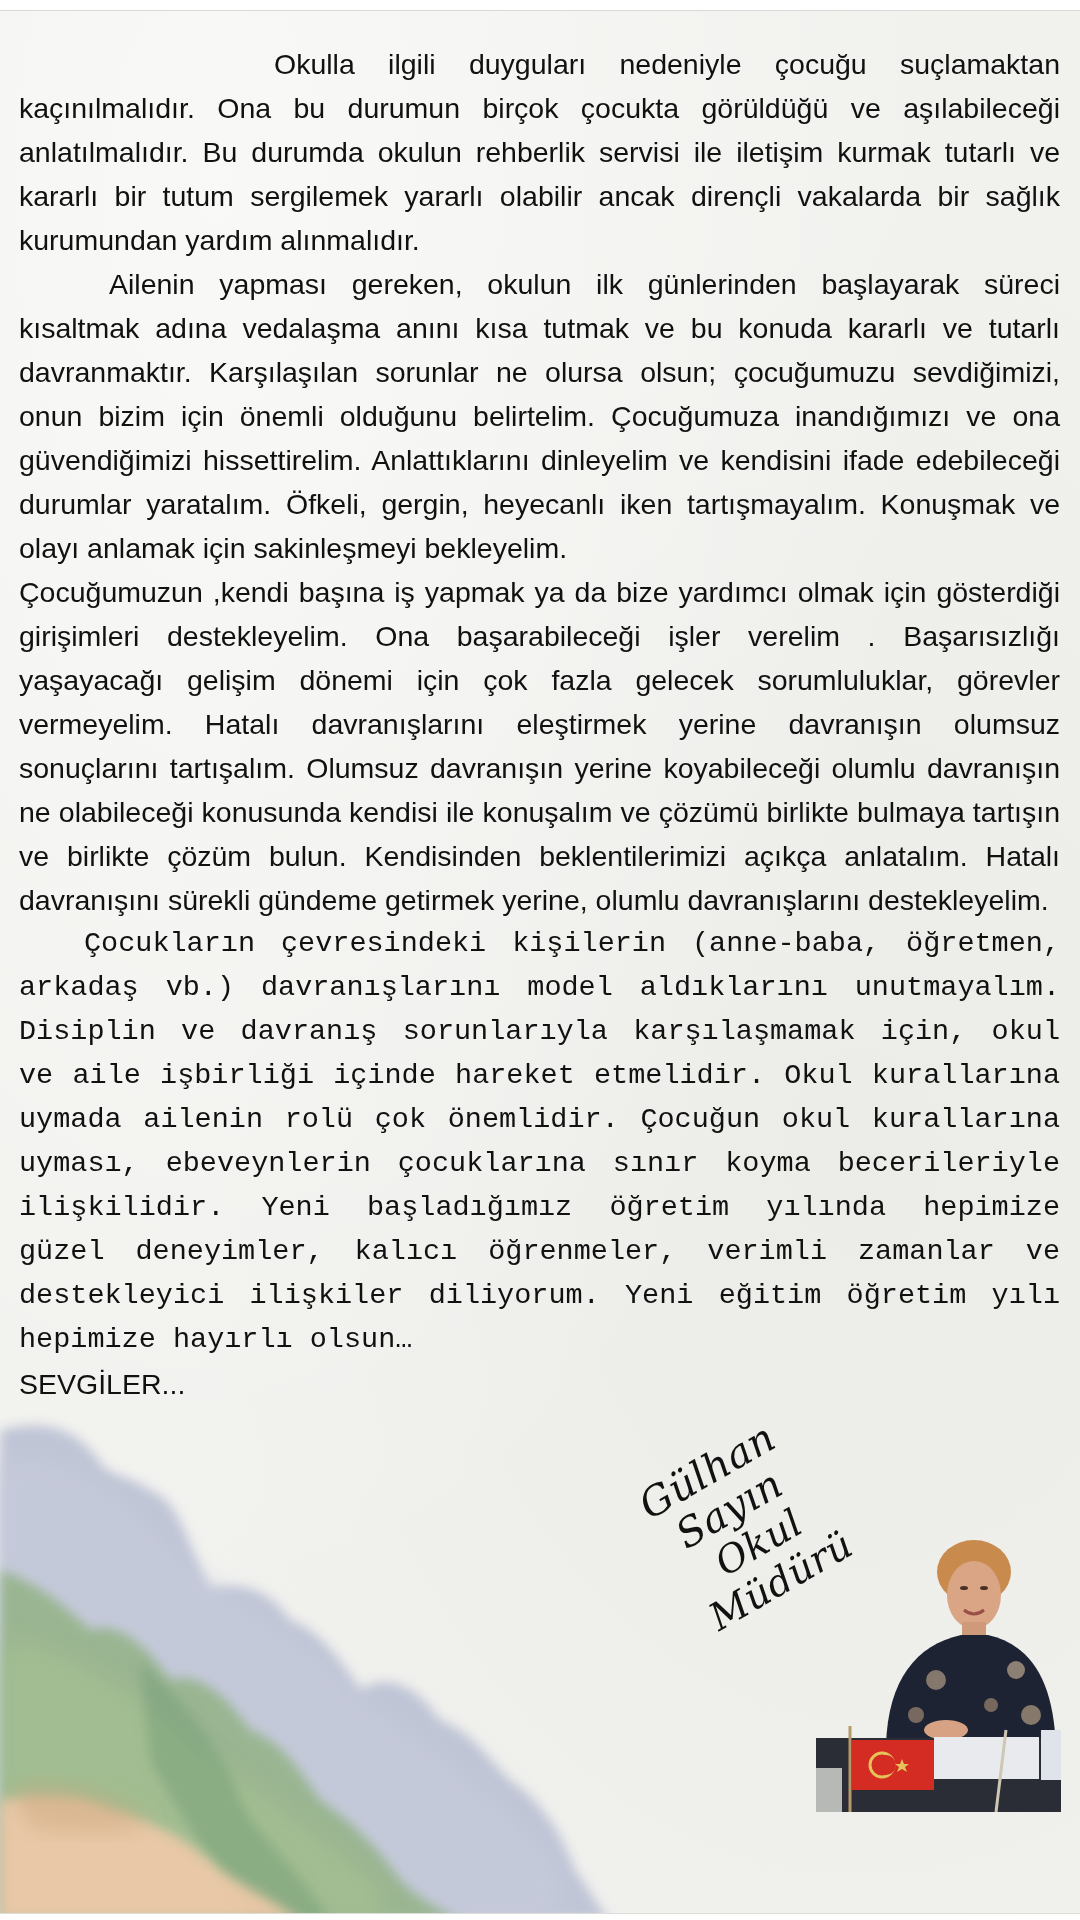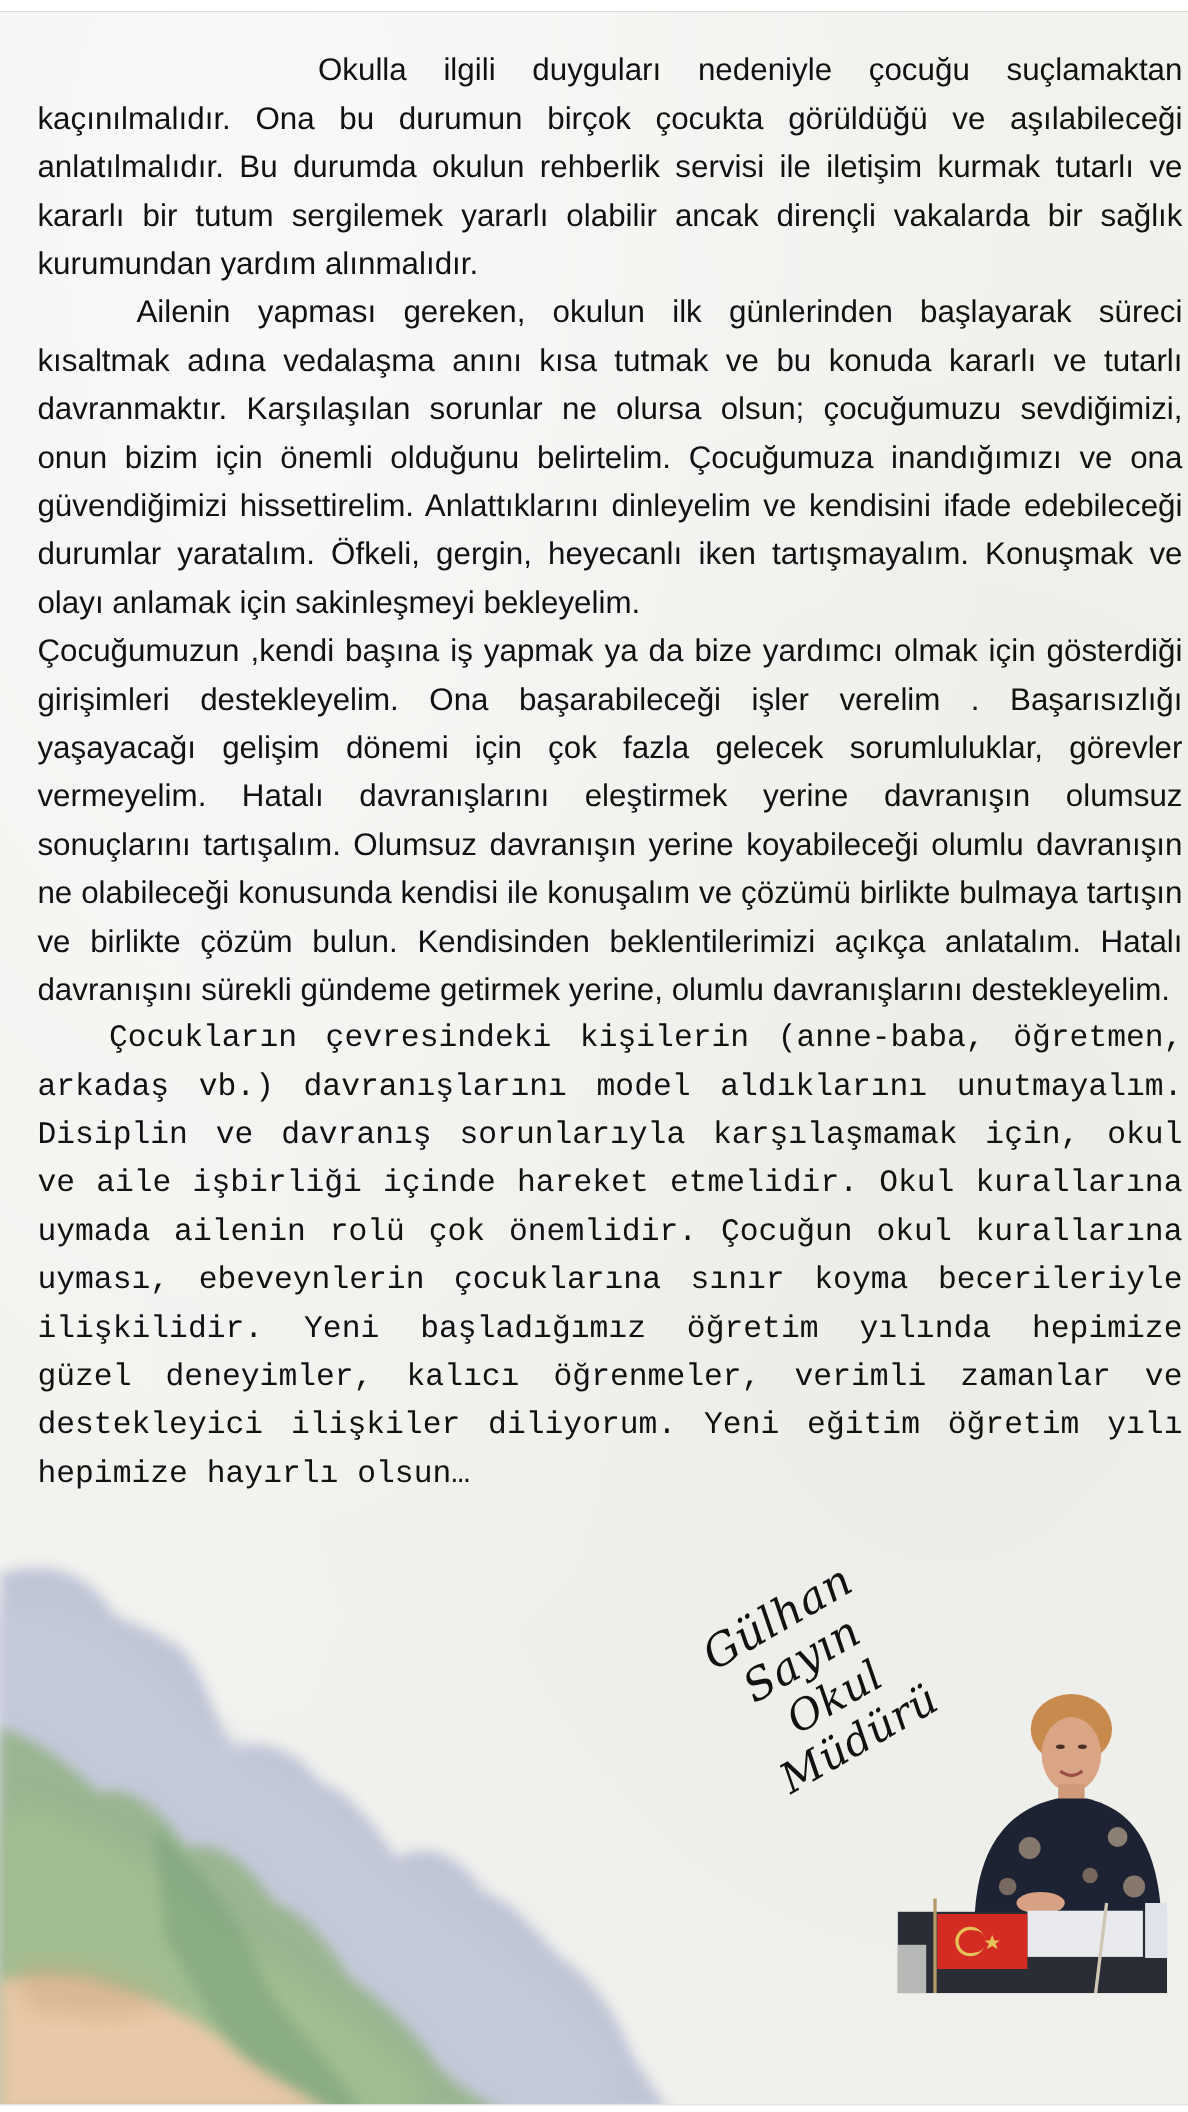--- a/index.html
+++ b/index.html
@@ -31,21 +31,21 @@
     }
     .bottom-edge {
       position: absolute;
       left: 0; right: 0; bottom: 0;
       height: 6px;
       background: #ffffff;
       border-top: 1px solid #dcdcd8;
     }
     .letter {
       position: absolute;
-      left: 34px;
+      left: 19px;
       top: 42px;
       width: 1041px;
       font-size: 28.5px;
       line-height: 44px;
       color: #111111;
       text-align: justify;
     }
     .letter p {
       margin: 0;
       text-align: justify;
@@ -104,20 +104,21 @@
 <body>
 
 <div class="paper"></div>
 <div class="top-edge"></div>
 
 <div class="letter">
   <p class="indent-lead">Okulla ilgili duyguları nedeniyle çocuğu suçlamaktan kaçınılmalıdır. Ona bu durumun birçok çocukta görüldüğü ve aşılabileceği anlatılmalıdır. Bu durumda okulun rehberlik servisi ile iletişim kurmak tutarlı ve kararlı bir tutum sergilemek yararlı olabilir ancak dirençli vakalarda bir sağlık kurumundan yardım alınmalıdır.</p>
   <p class="indent-big">Ailenin yapması gereken, okulun ilk günlerinden başlayarak süreci kısaltmak adına vedalaşma anını kısa tutmak ve bu konuda kararlı ve tutarlı davranmaktır. Karşılaşılan sorunlar ne olursa olsun; çocuğumuzu sevdiğimizi, onun bizim için önemli olduğunu belirtelim. Çocuğumuza inandığımızı ve ona güvendiğimizi hissettirelim. Anlattıklarını dinleyelim ve kendisini ifade edebileceği durumlar yaratalım. Öfkeli, gergin, heyecanlı iken tartışmayalım. Konuşmak ve olayı anlamak için sakinleşmeyi bekleyelim.</p>
   <p>Çocuğumuzun ,kendi başına iş yapmak ya da bize yardımcı olmak için gösterdiği girişimleri destekleyelim. Ona başarabileceği işler verelim . Başarısızlığı yaşayacağı gelişim dönemi için çok fazla gelecek sorumluluklar, görevler vermeyelim. Hatalı davranışlarını eleştirmek yerine davranışın olumsuz sonuçlarını tartışalım. Olumsuz davranışın yerine koyabileceği olumlu davranışın ne olabileceği konusunda kendisi ile konuşalım ve çözümü birlikte bulmaya tartışın ve birlikte çözüm bulun. Kendisinden beklentilerimizi açıkça anlatalım. Hatalı davranışını sürekli gündeme getirmek yerine, olumlu davranışlarını destekleyelim.</p>
   <p class="indent-mid">Çocukların çevresindeki kişilerin (anne-baba, öğretmen, arkadaş vb.) davranışlarını model aldıklarını unutmayalım. Disiplin ve davranış sorunlarıyla karşılaşmamak için, okul ve aile işbirliği içinde hareket etmelidir. Okul kurallarına uymada ailenin rolü çok önemlidir. Çocuğun okul kurallarına uyması, ebeveynlerin çocuklarına sınır koyma becerileriyle ilişkilidir. Yeni başladığımız öğretim yılında hepimize güzel deneyimler, kalıcı öğrenmeler, verimli zamanlar ve destekleyici ilişkiler diliyorum. Yeni eğitim öğretim yılı hepimize hayırlı olsun…</p>
+  <p class="closing">SEVGİLER...</p>
 </div>
 
 <svg class="watercolor" viewBox="0 0 720 520" xmlns="http://www.w3.org/2000/svg">
   <defs>
     <filter id="blur1" x="-20%" y="-20%" width="140%" height="140%">
       <feGaussianBlur stdDeviation="6"></feGaussianBlur>
     </filter>
     <filter id="blur2" x="-20%" y="-20%" width="140%" height="140%">
       <feGaussianBlur stdDeviation="10"></feGaussianBlur>
     </filter>

